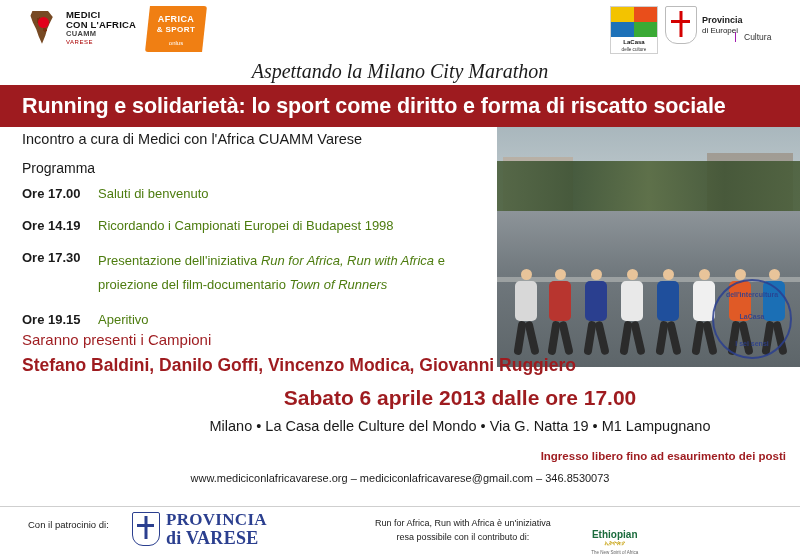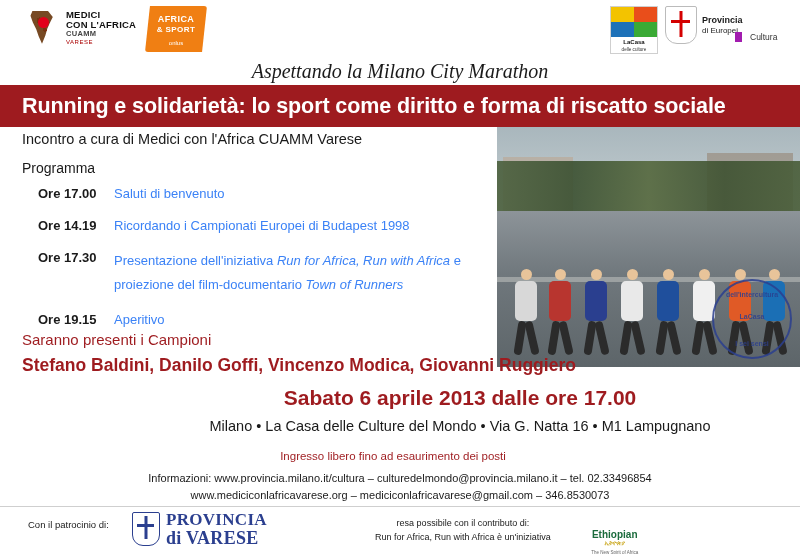--- a/index.html
+++ b/index.html
@@ -90,21 +90,21 @@
     content:"";position:absolute;left:50%;top:4px;transform:translateX(-50%);
     width:3px;height:26px;background:#d40000;
   }
   .pm-shield:after{
     content:"";position:absolute;left:5px;top:13px;width:19px;height:3px;background:#d40000;
   }
   .pm-text{font-size:8px;color:#1a1a1a;line-height:1.15;}
   .pm-text .b{font-weight:bold;font-size:9px;}
   .cultura-box{
     position:absolute;left:735px;top:32px;font-size:8.5px;color:#333;
-    border-left:7px solid #a21caf;padding-left:8px;
+    border-left:1px solid #a21caf;padding-left:8px;
   }
 
   
   .aspettando{
     position:absolute;left:0;top:60px;width:800px;text-align:center;
     font-family:"Liberation Serif", serif;
     font-style:italic;font-size:20px;color:#1a1a1a;
   }
 
   
@@ -159,46 +159,46 @@
   }
   .stamp .s1{top:10px;} .stamp .s2{top:32px;} .stamp .s3{bottom:10px;}
 
   
   .lead{
     position:absolute;left:22px;top:131px;font-size:14.5px;color:#1a1a1a;
   }
   .programma{
     position:absolute;left:22px;top:160px;font-size:14px;color:#1a1a1a;
   }
-  .schedule{position:absolute;left:38px;top:185px;width:470px;}
+  .schedule{position:absolute;left:22px;top:185px;width:470px;}
   .row{display:flex;margin-bottom:13px;font-size:13px;line-height:1.45;}
   .row .time{width:76px;flex:none;font-weight:bold;color:#1a1a1a;}
-  .row .desc{color:#3b82f6;}
+  .row .desc{color:#4d7c0f;}
   .row .desc i{font-style:italic;}
   .row.two .desc{line-height:1.9;}
 
   .presenti{
     position:absolute;left:22px;top:331px;font-size:15px;color:#9e1b1f;
   }
   .champions{
     position:absolute;left:22px;top:355px;font-size:17.5px;font-weight:bold;color:#9e1b1f;
   }
 
   .date-line{
     position:absolute;left:0;right:0;top:386px;text-align:center;
     font-size:21px;font-weight:bold;color:#9e1b1f;
     padding-left:120px;
   }
   .place-line{
     position:absolute;left:0;right:0;top:418px;text-align:center;
     font-size:14.5px;color:#1a1a1a;padding-left:120px;
   }
   .free-line{
-    position:absolute;left:0;right:14px;top:450px;text-align:center;
-    font-size:11.5px;font-weight:normal;color:#9e1b1f;
+    position:absolute;left:0;right:14px;top:450px;text-align:right;
+    font-size:11.5px;font-weight:bold;color:#9e1b1f;
   }
 
   
   .inforules{
     position:absolute;left:0;top:470px;width:800px;text-align:center;
     font-size:11px;color:#1a1a1a;line-height:1.55;
   }
   .divider{
     position:absolute;left:0;top:506px;width:800px;height:1px;background:#cfcfcf;
   }
@@ -361,44 +361,43 @@
     <div class="row">
       <div class="time">Ore 19.15</div>
       <div class="desc">Aperitivo</div>
     </div>
   </div>
 
   <div class="presenti">Saranno presenti i Campioni</div>
   <div class="champions">Stefano Baldini, Danilo Goffi, Vincenzo Modica, Giovanni Ruggiero</div>
 
   <div class="date-line">Sabato 6 aprile 2013 dalle ore 17.00</div>
-  <div class="place-line">Milano • La Casa delle Culture del Mondo • Via G. Natta 16 • M1 Lampugnano</div>
+  <div class="place-line">Milano • La Casa delle Culture del Mondo • Via G. Natta 19 • M1 Lampugnano</div>
   <div class="free-line">Ingresso libero fino ad esaurimento dei posti</div>
 
   <div class="inforules">
-    <div>Informazioni: www.provincia.milano.it/cultura – culturedelmondo@provincia.milano.it – tel. 02.33496854</div>
     <div>www.mediciconlafricavarese.org – mediciconlafricavarese@gmail.com – 346.8530073</div>
   </div>
 
   <div class="divider"></div>
 
   <div class="footer">
     <div class="patro">Con il patrocinio di:</div>
 
     <div class="prov-varese">
       <div class="pv-shield"></div>
       <div class="pv-text">
         <div class="a">PROVINCIA</div>
         <div class="b">di VARESE</div>
       </div>
     </div>
 
     <div class="contrib">
+      <div>Run for Africa, Run with Africa è un'iniziativa</div>
       <div>resa possibile con il contributo di:</div>
-      <div>Run for Africa, Run with Africa è un'iniziativa</div>
     </div>
 
     <div class="logo-ethiopian">
       <div class="eth-name">Ethiopian</div>
       <div class="eth-sub">ኢትዮጵያ</div>
       <div class="eth-tag">The New Spirit of Africa</div>
       <div class="eth-tag">A STAR ALLIANCE MEMBER</div>
     </div>
 
   </div>

